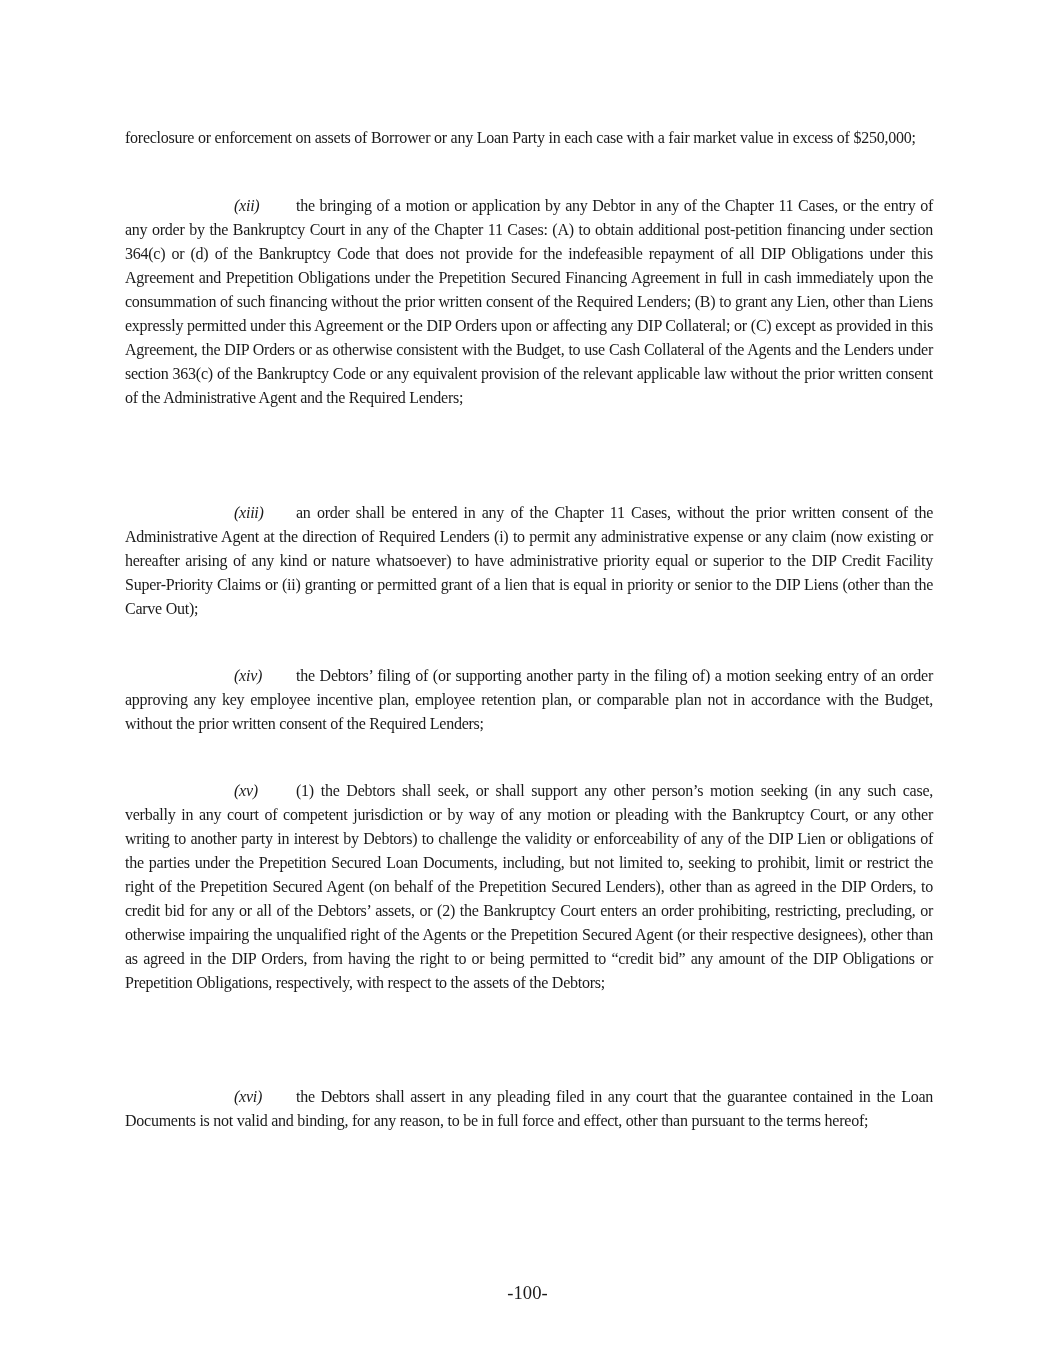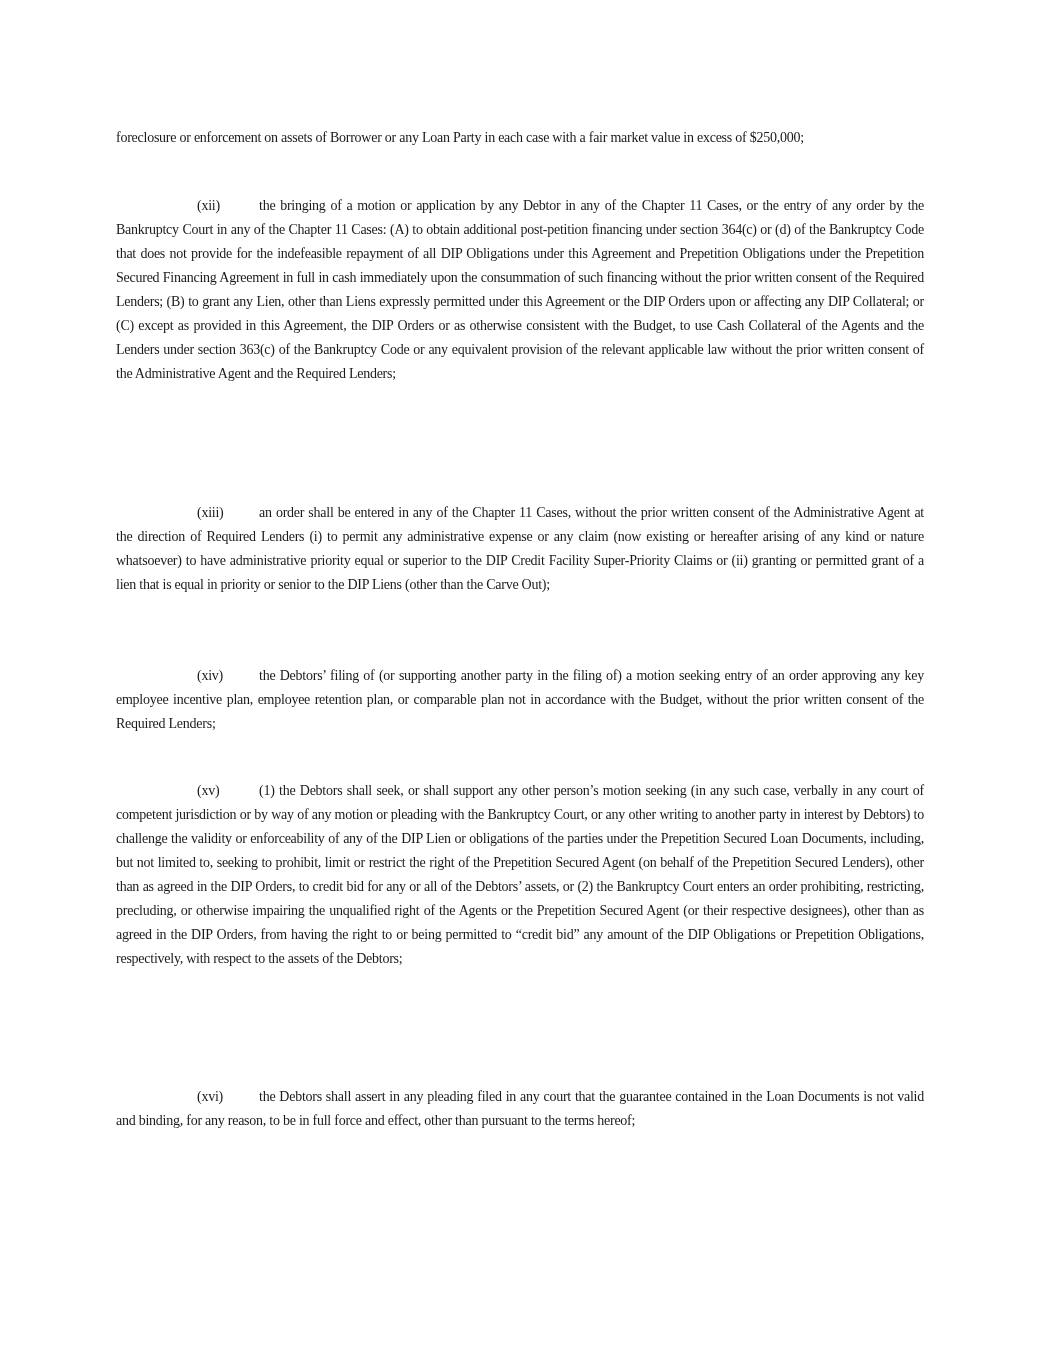--- a/index.html
+++ b/index.html
@@ -3,28 +3,28 @@
 <meta charset="utf-8">
 <style>
   html, body { margin: 0; padding: 0; background: #ffffff; }
   body { width: 1055px; height: 1365px; position: relative; overflow: hidden; }
   .page {
     position: absolute; left: 0; top: 0; width: 1055px; height: 1365px;
     background: #ffffff; color: #1a1a1a;
     font-family: "Liberation Serif", "DejaVu Serif", serif;
   }
   .para {
-    position: absolute; left: 116px; width: 808px;
-    font-size: 14px; line-height: 24px;
+    position: absolute; left: 125px; width: 808px;
+    font-size: 16px; line-height: 24px;
     text-align: justify; text-align-last: left;
     letter-spacing: -0.25px; word-spacing: 0px;
     margin: 0;
   }
   .para .label {
-    display: inline-block; margin-left: 81px; width: 62px;
+    display: inline-block; margin-left: 109px; width: 62px; font-style: italic;
   }
   .page-number {
     position: absolute; left: 0; width: 1055px; top: 1281px;
     text-align: center; font-size: 18.6px; line-height: 24px;
   }
 </style>
 </head>
 <body>
 
 <div class="page">
@@ -47,14 +47,15 @@
 
   <p class="para" style="top:779px">
     <span class="label">(xv)</span><span>(1) the Debtors shall seek, or shall support any other person’s motion seeking (in any such case, verbally in any court of competent jurisdiction or by way of any motion or pleading with the Bankruptcy Court, or any other writing to another party in interest by Debtors) to challenge the validity or enforceability of any of the DIP Lien or obligations of the parties under the Prepetition Secured Loan Documents, including, but not limited to, seeking to prohibit, limit or restrict the right of the Prepetition Secured Agent (on behalf of the Prepetition Secured Lenders), other than as agreed in the DIP Orders, to credit bid for any or all of the Debtors’ assets, or (2) the Bankruptcy Court enters an order prohibiting, restricting, precluding, or otherwise impairing the unqualified right of the Agents or the Prepetition Secured Agent (or their respective designees), other than as agreed in the DIP Orders, from having the right to or being permitted to “credit bid” any amount of the DIP Obligations or Prepetition Obligations, respectively, with respect to the assets of the Debtors;</span>
   </p>
 
   <p class="para" style="top:1085px">
     <span class="label">(xvi)</span><span>the Debtors shall assert in any pleading filed in any court that the guarantee contained in the Loan Documents is not valid and binding, for any reason, to be in full force and effect, other than pursuant to the terms hereof;</span>
   </p>
 
 
+  <div class="page-number">-100-</div>
 
 </div>
 
 </body></html>

